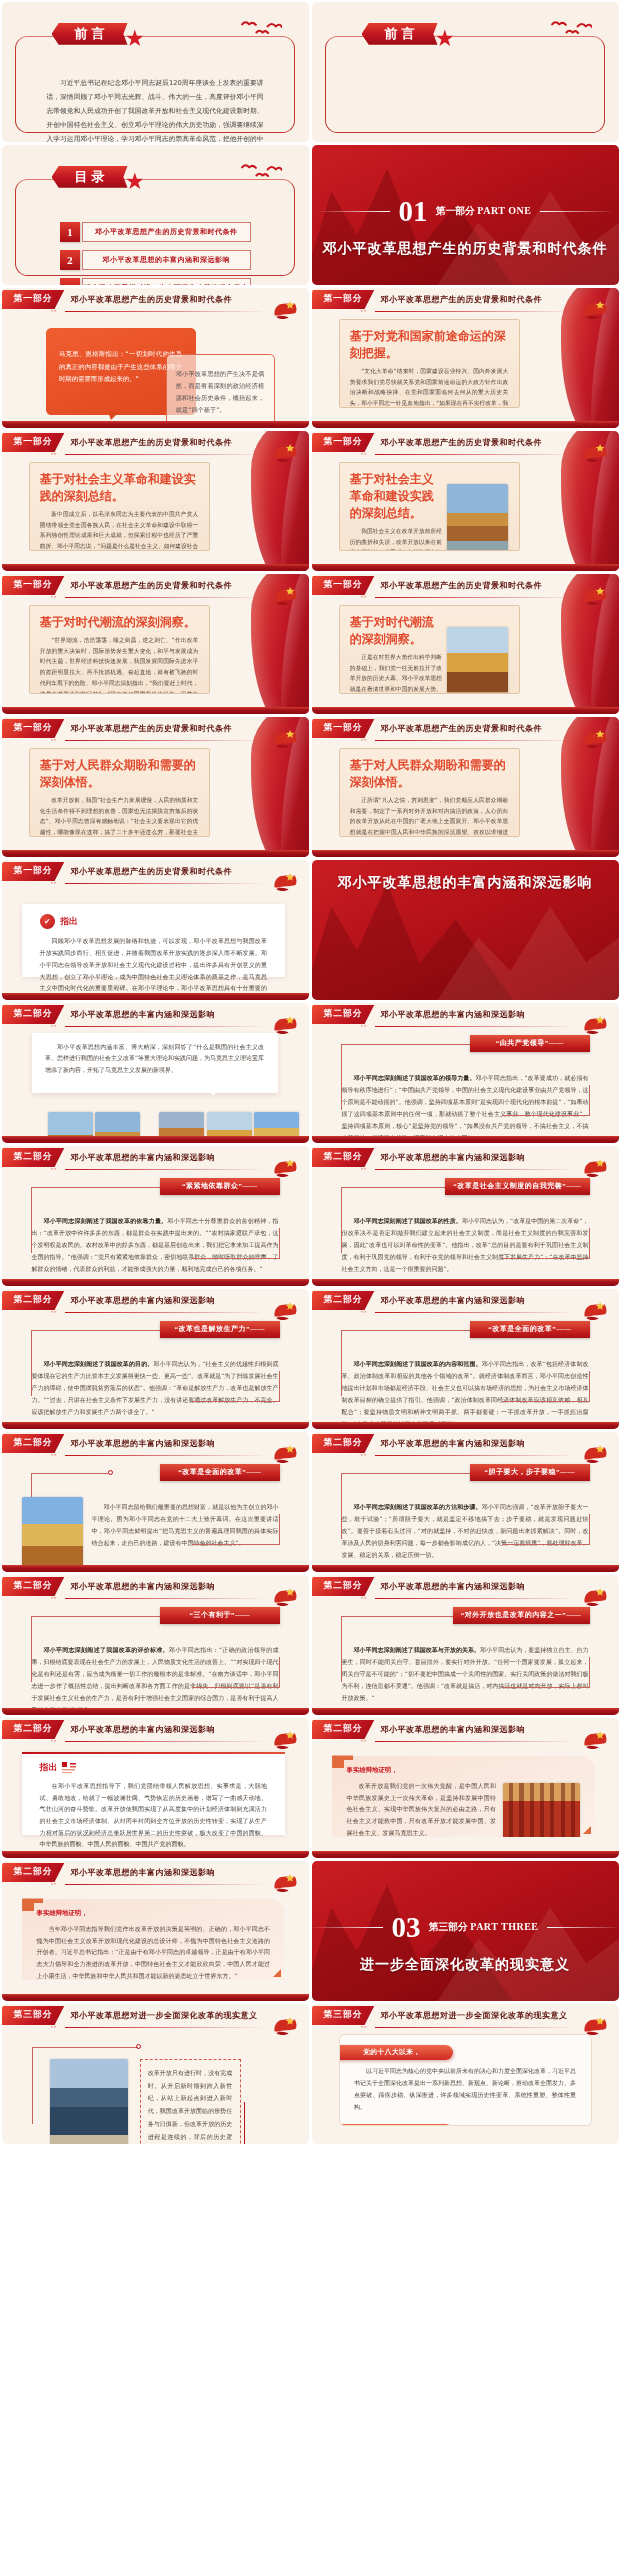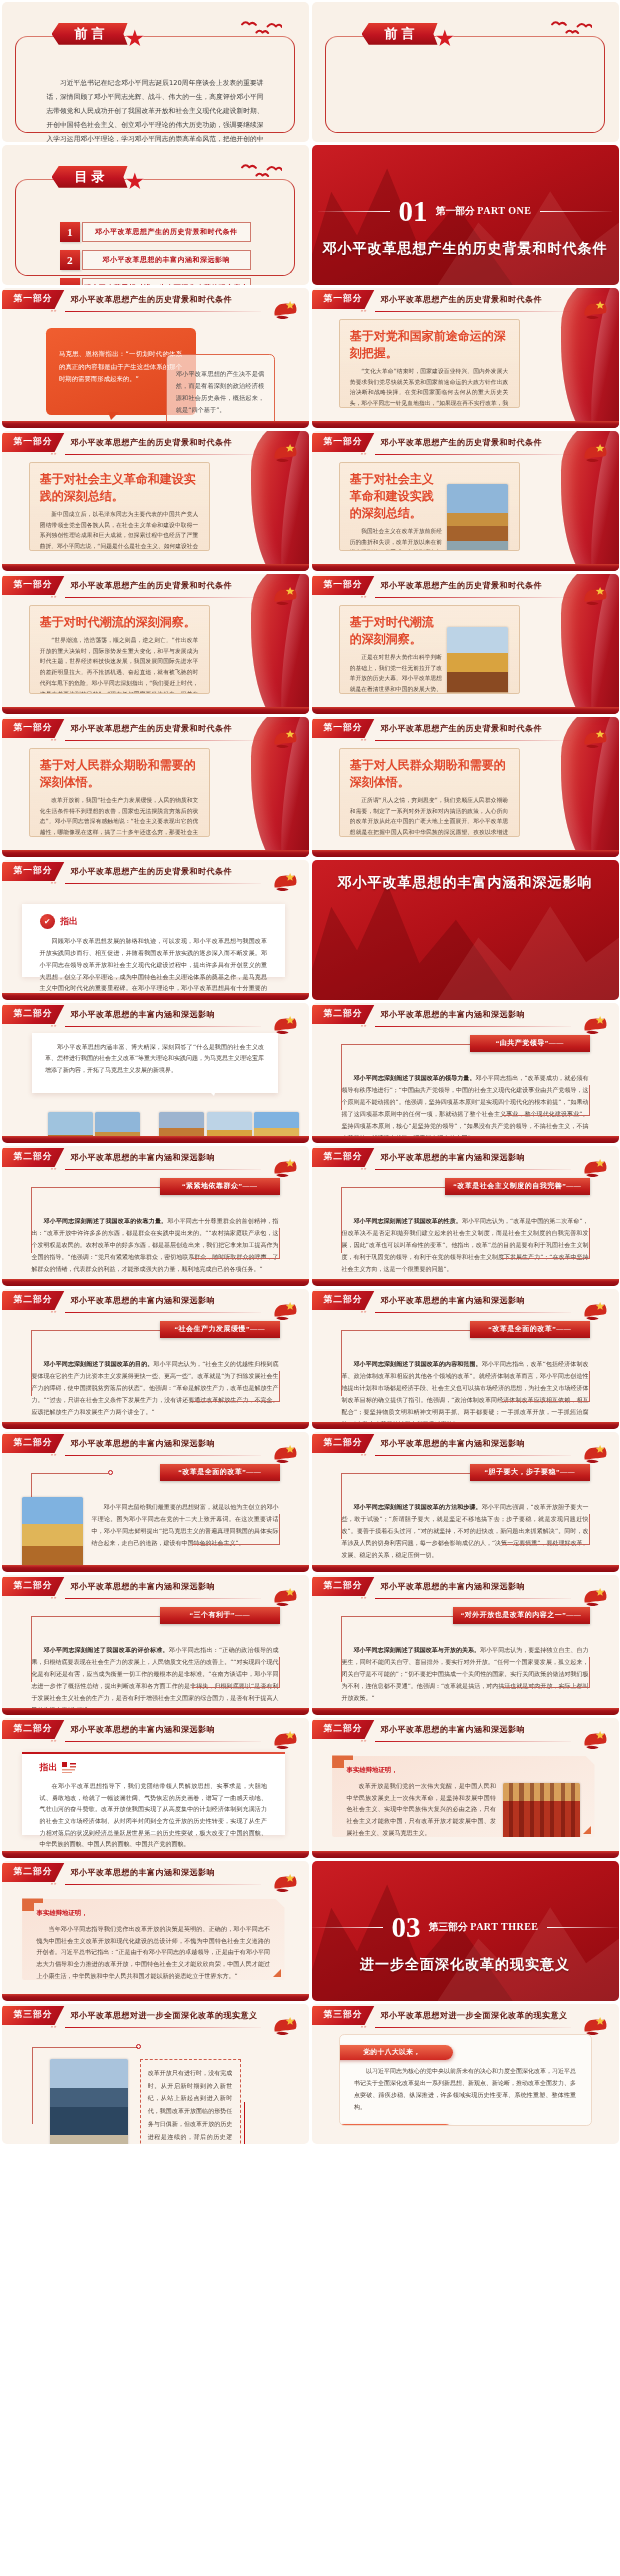--- a/index.html
+++ b/index.html
@@ -506,21 +506,21 @@
       </div>
       <div class="flag-deco"><span><svg width="28" height="20.6" viewBox="0 0 54 40">
             <path d="M3 30 C1 20 7 10 16 8 C27 5 33 9 42 7 C45 12 47 19 44 25 C33 30 24 25 12 30 Z" fill="#d12a1e"></path>
             <path d="M6 33 C14 29 24 31 30 34 C24 38 12 38 6 33 Z" fill="#a81116"></path>
             <path d="M33 2 l2.4 5.2 5.8.5-4.4 3.8 1.3 5.6-5.1-3-5.1 3 1.3-5.6-4.4-3.8 5.8-.5 z" fill="#f6c33c"></path>
           </svg></span></div>
       <div class="foot"></div>
       <div class="conn-h" style="width: 155px;"></div>
       <div class="conn-dot" style="left: 183px;"></div>
       <div class="conn-v"></div>
-      <div class="banner">“社会生产力发展缓慢”——</div>
+      <div class="banner">“改革也是解放生产力”——</div>
       <p class="banner-body" style="text-indent: 2em;"><b>邓小平同志深刻阐述了我国改革的目的。</b><span>邓小平同志认为，“社会主义的优越性归根到底要体现在它的生产力比资本主义发展得更快一些、更高一些”。改革就是“为了扫除发展社会生产力的障碍，使中国摆脱贫穷落后的状态”。他强调：“革命是解放生产力，改革也是解放生产力。”“过去，只讲在社会主义条件下发展生产力，没有讲还要通过改革解放生产力，不完全。应该把解放生产力和发展生产力两个讲全了。”</span></p>
       <div class="banner-frame"></div>
     </div>
     <div class="slide t-content v-banner">
       <div class="hdr">
         <div class="hdr-badge">第二部分</div>
         <div class="hdr-chev">»»</div>
         <div class="hdr-title">邓小平改革思想的丰富内涵和深远影响</div>
         <div class="hdr-line"></div>
       </div>

